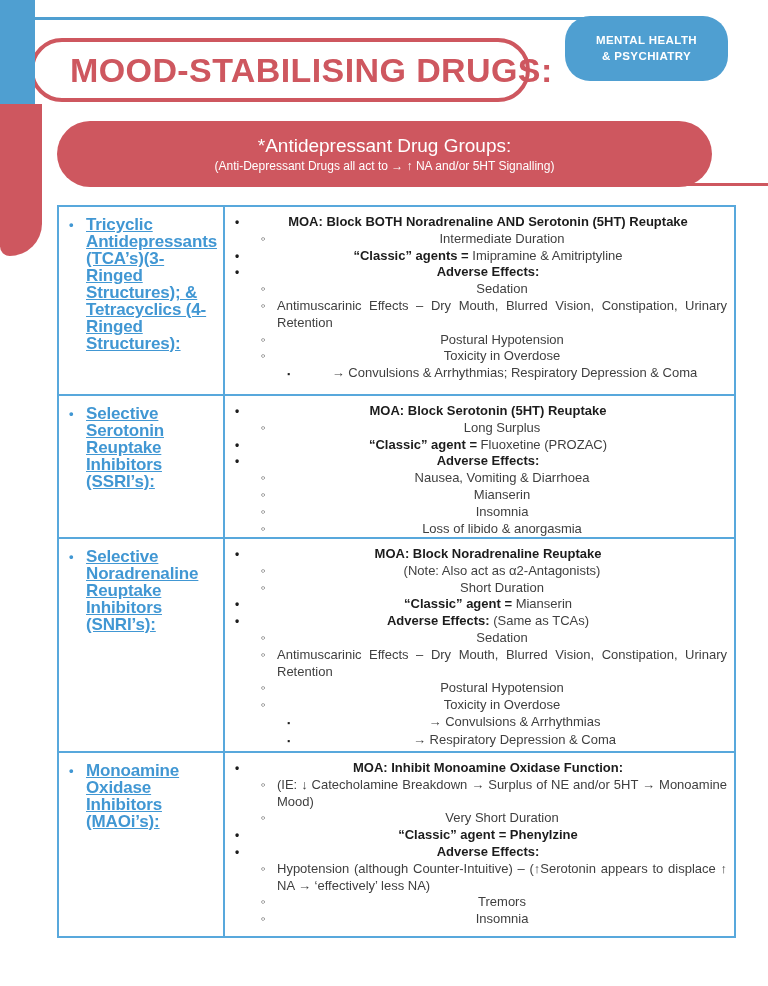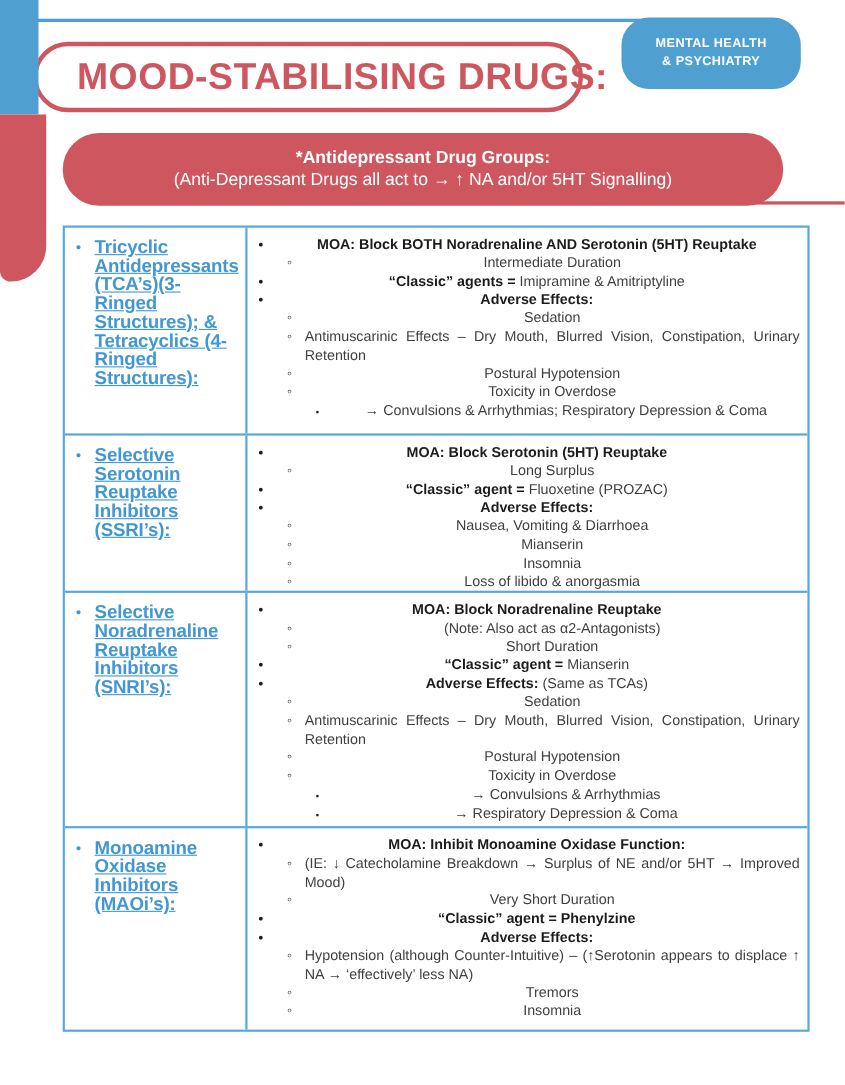--- a/index.html
+++ b/index.html
@@ -31,22 +31,22 @@
 
   
   .badge{position:absolute;left:565px;top:16px;width:163px;height:65px;background:var(--blue);
     border-radius:25px;color:#fff;display:flex;flex-direction:column;justify-content:center;
     text-align:center;font-weight:700;font-size:11.5px;letter-spacing:.4px;line-height:1.35;z-index:3;}
 
   
   .banner{position:absolute;left:57px;top:121px;width:655px;height:66px;background:var(--coral-red);
     border-radius:34px;color:#fff;display:flex;flex-direction:column;justify-content:center;
     text-align:center;z-index:2;}
-  .banner .b-title{font-weight:700;font-size:16px;line-height:1.35;}
-  .banner .b-sub{font-size:16px;line-height:1.3;}
+  .banner .b-title{font-weight:400;font-size:19px;line-height:1.35;}
+  .banner .b-sub{font-size:12px;line-height:1.3;}
 
   
   .table{position:absolute;left:57px;top:205px;width:679px;border:2.5px solid var(--table-border);z-index:2;background:#fff;}
   .trow{display:flex;align-items:stretch;}
   .trow + .trow{border-top:2.5px solid var(--table-border);}
   .trow:nth-child(1){height:187px;}
   .trow:nth-child(2){height:143px;}
   .trow:nth-child(3){height:214px;}
   .trow:nth-child(4){height:185px;}
 
@@ -234,21 +234,21 @@
             <span class="lb">•</span>
             <div class="gt">Monoamine Oxidase Inhibitors (MAOi’s):</div>
           </div>
           <div class="cr">
             <div class="li l1">
               <span class="mk">•</span>
               <div class="tx"><b>MOA: Inhibit Monoamine Oxidase Function:</b></div>
             </div>
             <div class="li l2 just">
               <span class="mk">◦</span>
-              <div class="tx">(IE: ↓ Catecholamine Breakdown → Surplus of NE and/or 5HT → Improved Mood)</div>
+              <div class="tx">(IE: ↓ Catecholamine Breakdown → Surplus of NE and/or 5HT → Monoamine Mood)</div>
             </div>
             <div class="li l2">
               <span class="mk">◦</span>
               <div class="tx">Very Short Duration</div>
             </div>
             <div class="li l1">
               <span class="mk">•</span>
               <div class="tx"><b>“Classic” agent = Phenylzine</b></div>
             </div>
             <div class="li l1">

